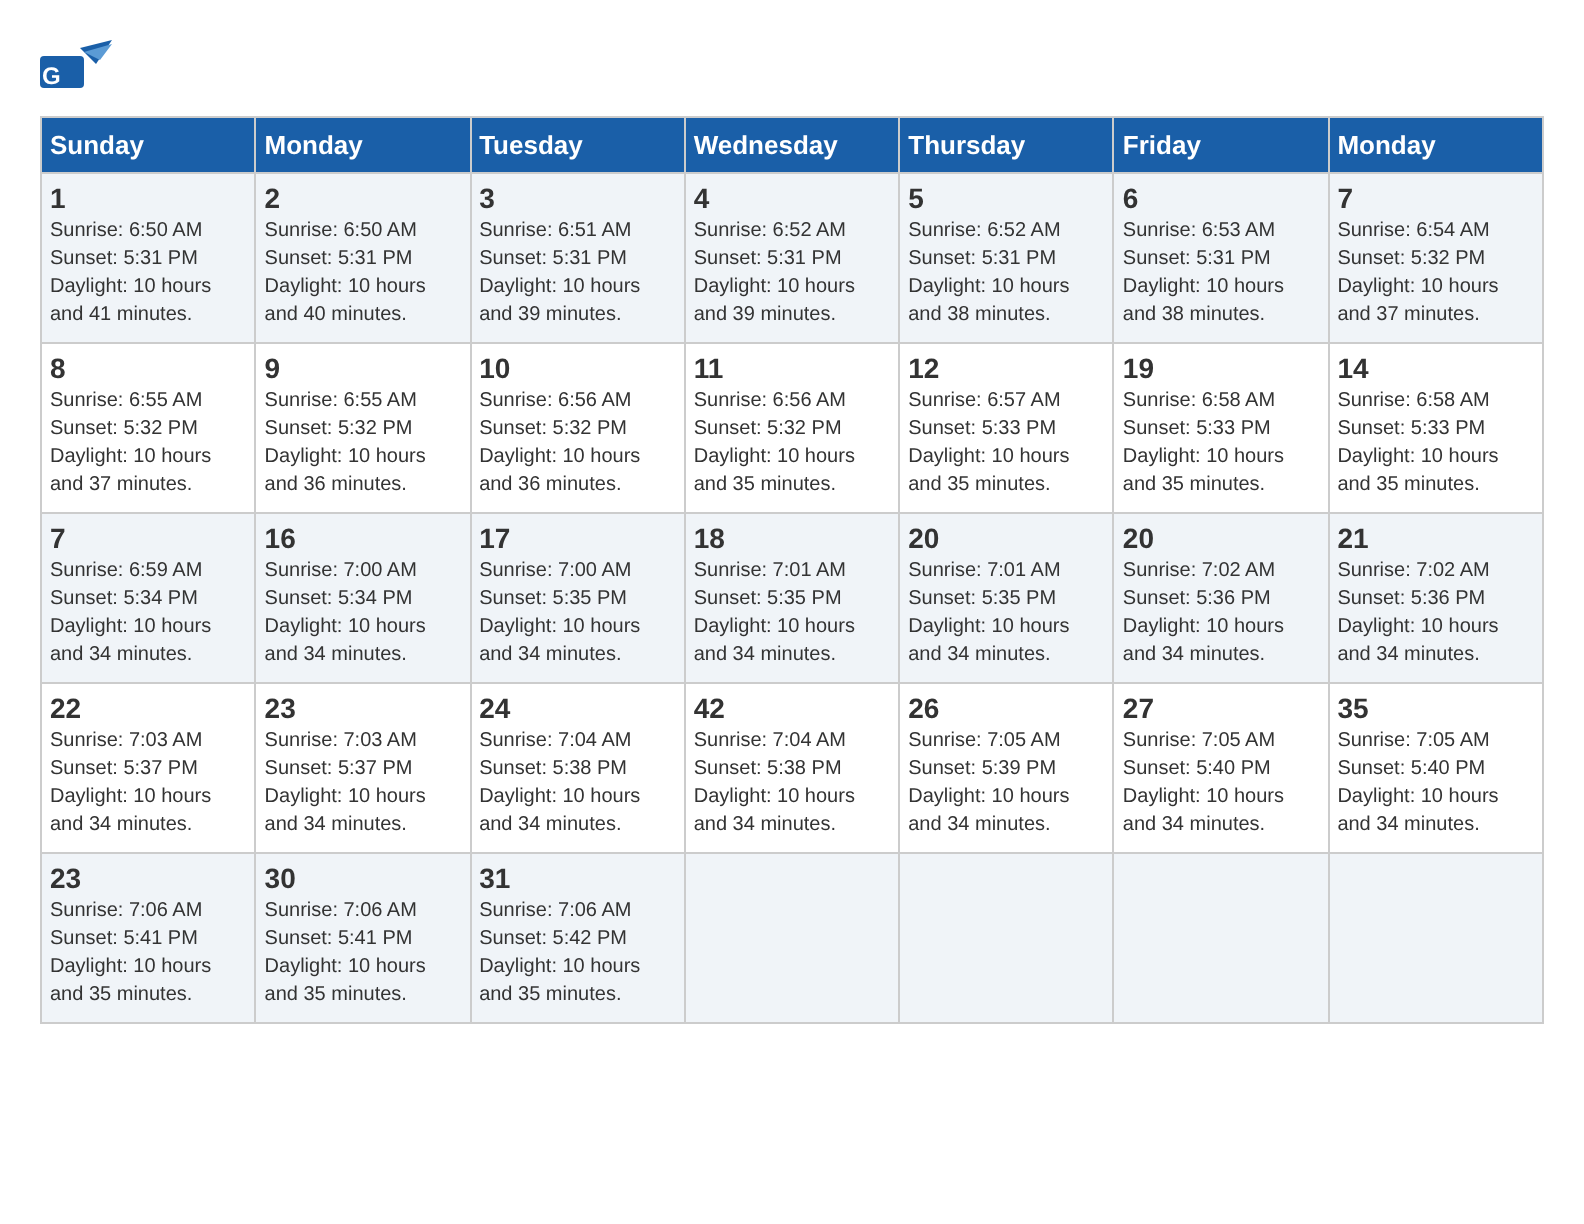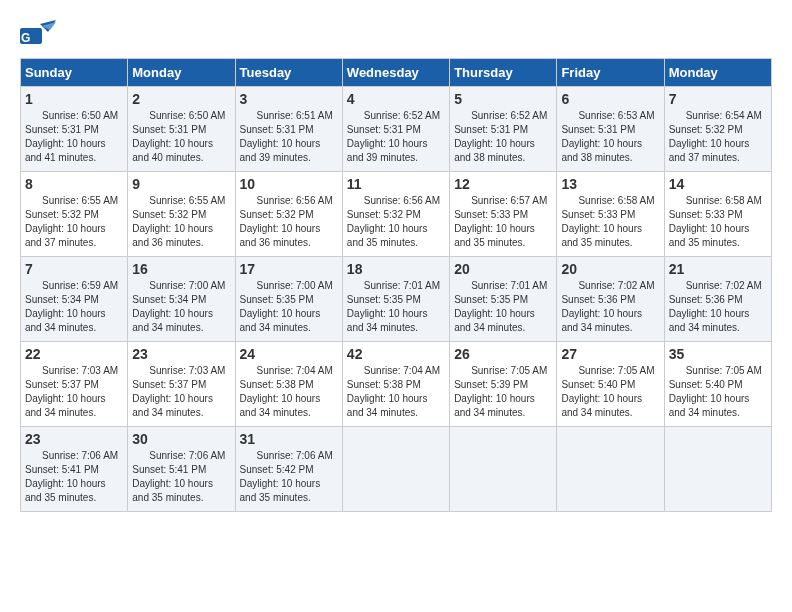--- a/index.html
+++ b/index.html
@@ -71,21 +71,20 @@
       font-size: 14px;
       font-weight: bold;
       color: #333;
       display: block;
       margin-bottom: 2px;
     }
     .day-info {
       font-size: 10px;
       color: #333;
       line-height: 1.4;
-      margin-left: 17px;
     }
   </style>
 </head>
 <body>
 
 <div class="header-area">
   <div class="logo">
     <div class="logo-row">
       <svg width="36" height="28" viewBox="0 0 36 28">
         <rect x="0" y="8" width="22" height="16" rx="2" fill="#1a5fa8"></rect>
@@ -162,21 +161,21 @@
       </td>
         <td>
         <span class="day-num">11</span>
         <span class="day-info">Sunrise: 6:56 AM<br>Sunset: 5:32 PM<br>Daylight: 10 hours and 35 minutes.</span>
       </td>
         <td>
         <span class="day-num">12</span>
         <span class="day-info">Sunrise: 6:57 AM<br>Sunset: 5:33 PM<br>Daylight: 10 hours and 35 minutes.</span>
       </td>
         <td>
-        <span class="day-num">13</span>
+        <span class="day-num">19</span>
         <span class="day-info">Sunrise: 6:58 AM<br>Sunset: 5:33 PM<br>Daylight: 10 hours and 35 minutes.</span>
       </td>
         <td>
         <span class="day-num">14</span>
         <span class="day-info">Sunrise: 6:58 AM<br>Sunset: 5:33 PM<br>Daylight: 10 hours and 35 minutes.</span>
       </td>
       </tr>
       <tr>
         <td>
         <span class="day-num">7</span>

